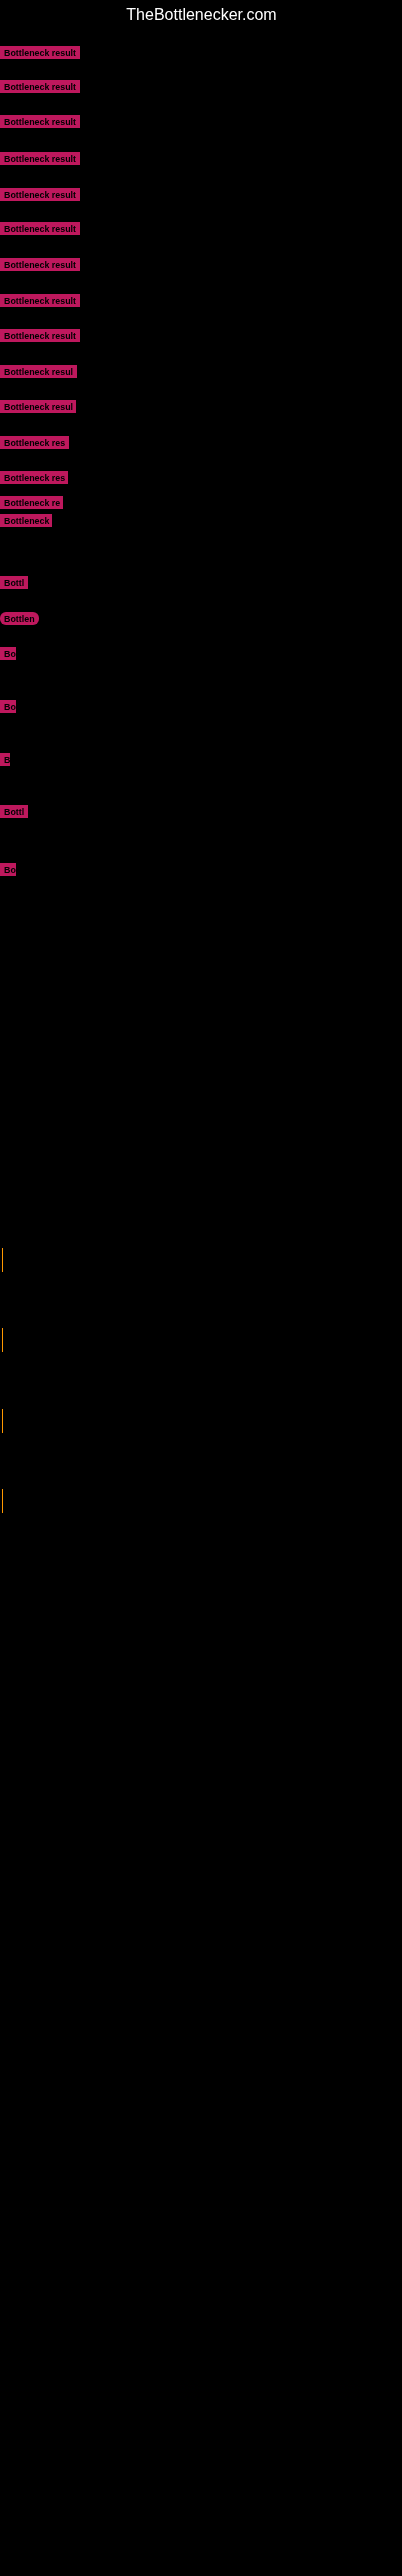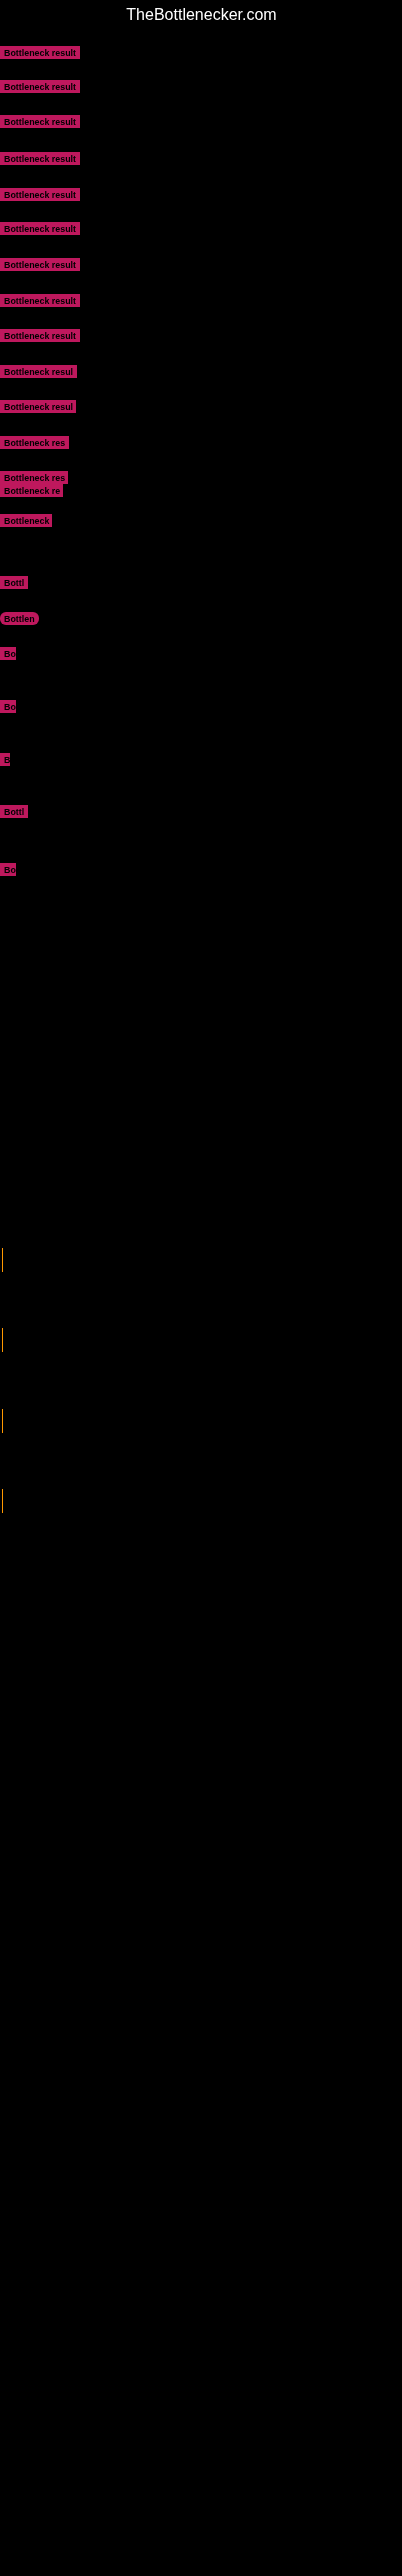--- a/index.html
+++ b/index.html
@@ -55,21 +55,21 @@
     <div class="badge" style="top: 152px; max-width: 93px;">Bottleneck result</div>
     <div class="badge" style="top: 188px; max-width: 93px;">Bottleneck result</div>
     <div class="badge" style="top: 222px; max-width: 87px;">Bottleneck result</div>
     <div class="badge" style="top: 258px; max-width: 93px;">Bottleneck result</div>
     <div class="badge" style="top: 294px; max-width: 93px;">Bottleneck result</div>
     <div class="badge" style="top: 329px; max-width: 89px;">Bottleneck result</div>
     <div class="badge" style="top: 365px; max-width: 82px;">Bottleneck resul</div>
     <div class="badge" style="top: 400px; max-width: 76px;">Bottleneck resul</div>
     <div class="badge" style="top: 436px; max-width: 71px;">Bottleneck res</div>
     <div class="badge" style="top: 471px; max-width: 68px;">Bottleneck res</div>
-    <div class="badge" style="top: 484px; max-width: 63px;">Bottleneck re</div>
+    <div class="badge" style="top: 496px; max-width: 63px;">Bottleneck re</div>
     <div class="badge" style="top: 514px; max-width: 52px;">Bottleneck</div>
     <div class="badge" style="top: 576px; max-width: 31px;">Bottl</div>
     <div class="badge" style="top: 612px; max-width: 39px; border-radius: 6px;">Bottlen</div>
     <div class="badge" style="top: 647px; max-width: 16px;">Bo</div>
     <div class="badge" style="top: 700px; max-width: 16px;">Bo</div>
     <div class="badge" style="top: 753px; max-width: 9.7px;">B</div>
     <div class="badge" style="top: 805px; max-width: 31px;">Bottl</div>
     <div class="badge" style="top: 863px; max-width: 16px;">Bo</div>
   </div>
 <div id="lines-container">

